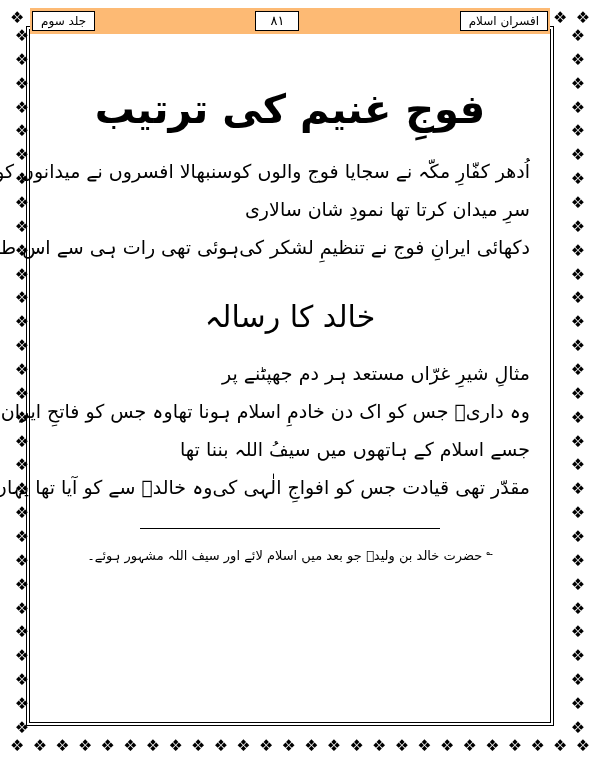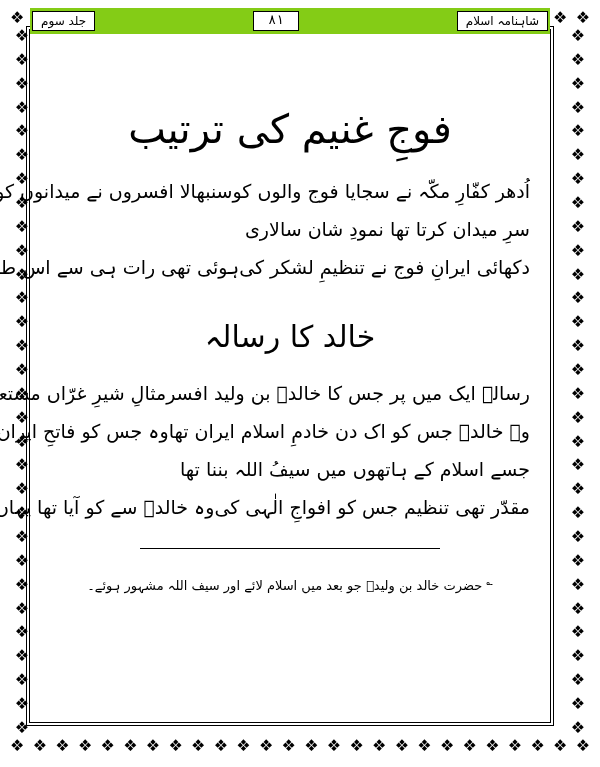--- a/index.html
+++ b/index.html
@@ -88,21 +88,21 @@
   
   .header-band {
     position: absolute;
     left: 30px;
     top: 8px;
     width: 520px;
     height: 26px;
     display: flex;
     align-items: center;
     justify-content: space-between;
-    background: #84cc16;
+    background: #fdba74;
     padding: 0 2px;
     box-sizing: border-box;
     z-index: 5;
     gap: 9px;
   }
   .hdr-box {
     border: 1px solid #000;
     background: #fff;
     padding: 1px 8px;
     font-size: 12px;
@@ -110,40 +110,40 @@
     direction: rtl;
     font-family: "DejaVu Sans", sans-serif;
     white-space: nowrap;
   }
   .hdr-center {
     border: 1px solid #000;
     background: #fff;
     padding: 1px 14px;
     font-size: 13px;
     line-height: 16px;
-    font-family: Liberation Mono, monospace;
+    font-family: Liberation Sans, sans-serif;
   }
 
   
   .content {
     position: absolute;
     left: 46px;
     top: 46px;
     width: 488px;
     height: 664px;
     direction: rtl;
     text-align: center;
     font-family: "DejaVu Sans", sans-serif;
   }
 
   .title-main {
-    margin-top: 56px;
+    margin-top: 36px;
     font-size: 40px;
     line-height: 1.35;
-    font-weight: normal;
+    font-weight: bold;
     letter-spacing: 0px;
   }
   .title-sub {
     margin-top: 6px;
     font-size: 30px;
     line-height: 1.4;
   }
   .section-title {
     margin-top: 30px;
     font-size: 30px;
@@ -170,21 +170,21 @@
   }
   .hemistich.right { text-align: center; }
   .hemistich.left  { text-align: left; }
 
   .footnote-rule {
     margin: 22px auto 0 auto;
     width: 300px;
     border-top: 1px solid #000;
   }
   .footnote {
-    margin-top: 24px;
+    margin-top: 14px;
     font-size: 13px;
     line-height: 1.7;
     text-align: center;
   }
   .footnote .fn-mark {
     font-size: 11px;
     vertical-align: super;
   }
 </style>
 </head>
@@ -313,21 +313,21 @@
         <span class="orn-unit">❖</span>
         <span class="orn-unit">❖</span>
       </div>
   </div>
   <div class="inner-rule"></div>
   <div class="inner-rule2"></div>
 
   <div class="header-band">
     <div class="hdr-box">جلد سوم</div>
     <div class="hdr-center">۸۱</div>
-    <div class="hdr-box">شاہنامہ اسلام</div>
+    <div class="hdr-box">افسران اسلام</div>
   </div>
 
   <div class="content">
 
     <div class="title-main">فوجِ غنیم کی ترتیب</div>
 
     <div class="couplets">
       <div class="couplet">
         <span class="hemistich right">اُدھر کفّارِ مکّہ نے سجایا فوج والوں کو</span>
         <span class="hemistich left">سنبھالا افسروں نے میدانوں کو اور رسالوں کو</span>
@@ -338,32 +338,31 @@
       <div class="couplet">
         <span class="hemistich right">دکھائی ایرانِ فوج نے تنظیمِ لشکر کی</span>
         <span class="hemistich left">ہوئی تھی رات ہی سے اس طرح تقسیم شکر کی</span>
       </div>
     </div>
 
     <div class="section-title">خالد کا رسالہ</div>
 
     <div class="couplets">
       <div class="couplet">
-        <span class="hemistich right">رسالہ ایک میں پر جس کا خالدؔ بن ولید افسر</span>
         <span class="hemistich left">مثالِ شیرِ غرّاں مستعد ہر دم جھپٹنے پر</span>
       </div>
       <div class="couplet">
-        <span class="hemistich right">وہ خالدؔ جس کو اک دن خادمِ اسلام ایران تھا</span>
+        <span class="hemistich right">وہ داریؔ جس کو اک دن خادمِ اسلام ہونا تھا</span>
         <span class="hemistich left">وہ جس کو فاتحِ ایران و روم و شام ہونا تھا</span>
       </div>
       <div class="couplet">
         <span class="hemistich left">جسے اسلام کے ہاتھوں میں سیفُ اللہ بننا تھا</span>
       </div>
       <div class="couplet">
-        <span class="hemistich right">مقدّر تھی تنظیم جس کو افواجِ الٰہی کی</span>
+        <span class="hemistich right">مقدّر تھی قیادت جس کو افواجِ الٰہی کی</span>
         <span class="hemistich left">وہ خالدؔ سے کو آیا تھا یہاں نیّتِ تباہی کی</span>
       </div>
     </div>
 
     <div class="footnote-rule"></div>
     <div class="footnote">
       <span class="fn-mark">؎</span>
       <span>حضرت خالد بن ولیدؓ جو بعد میں اسلام لائے اور سیف اللہ مشہور ہوئے۔</span>
     </div>
 

